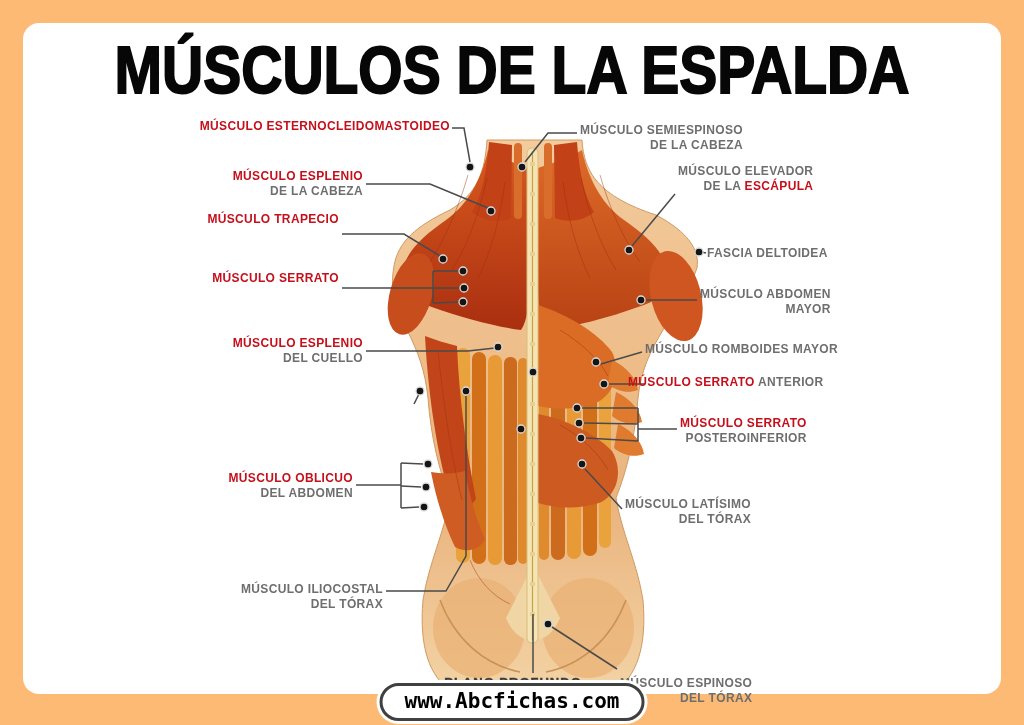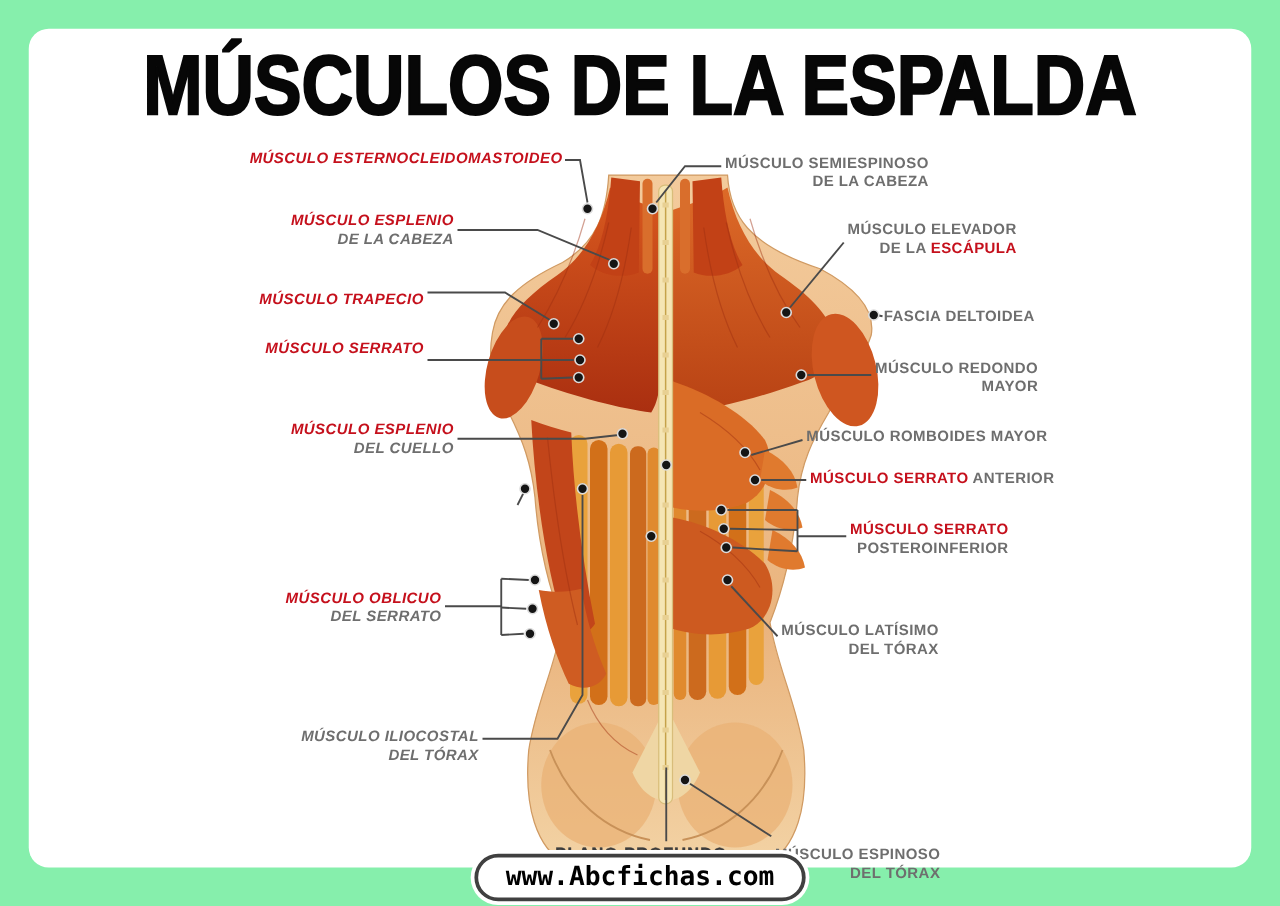--- a/index.html
+++ b/index.html
@@ -1,25 +1,25 @@
 <!DOCTYPE html>
 <html><head>
 <meta charset="utf-8">
 <style>
   html,body{margin:0;padding:0;background:#888;}
-  .stage{position:relative;width:1024px;height:725px;background:#86efac;overflow:hidden;
+  .stage{position:relative;width:1024px;height:725px;background:#fdba74;overflow:hidden;
          font-family:"Liberation Sans",sans-serif;margin:0 auto;}
   .panel{position:absolute;left:23px;top:23px;width:978px;height:671px;background:#ffffff;border-radius:16px;}
   .title{position:absolute;left:0;top:36px;width:100%;margin:0;text-align:center;
          font-size:57px;font-weight:700;color:#070707;white-space:nowrap;
          transform:scaleY(1.18);transform-origin:50% 50%;-webkit-text-stroke:1.6px #070707;
          font-family:"Liberation Sans",sans-serif;}
   svg.overlay{position:absolute;left:0;top:0;}
   .lbl{position:absolute;font-size:12px;line-height:15px;font-weight:700;letter-spacing:.35px;}
-  .L{width:290px;text-align:right;font-style:italic;}
+  .L{width:290px;text-align:right;}
   .R{text-align:right;}
   .red{color:#c5101c;}
   .gray{color:#6e6e6e;}
   .plano{position:absolute;left:428px;top:675px;width:170px;text-align:center;
          font-size:13px;font-weight:700;letter-spacing:1px;color:#3d3d3d;-webkit-text-stroke:.4px #3d3d3d;}
   .badge{position:absolute;left:50%;top:683px;transform:translateX(-50%);
          background:#fff;border:3px solid #404040;border-radius:20px;padding:3px 22px 5px;
          font-family:"DejaVu Sans Mono",monospace;font-size:21px;font-weight:700;color:#000;
          box-shadow:0 0 0 3px #fff;white-space:nowrap;}
 </style>
@@ -178,60 +178,60 @@
     </g>
   </svg>
 
   <div class="lbl L" style="left:160px;top:119px">
     <div class="red">MÚSCULO ESTERNOCLEIDOMASTOIDEO</div>
   </div>
   <div class="lbl L" style="left:73px;top:169px">
     <div class="red">MÚSCULO ESPLENIO</div>
     <div class="gray">DE LA CABEZA</div>
   </div>
-  <div class="lbl L" style="left:49px;top:232px">
+  <div class="lbl L" style="left:49px;top:212px">
     <div class="red">MÚSCULO TRAPECIO</div>
   </div>
   <div class="lbl L" style="left:49px;top:271px">
     <div class="red">MÚSCULO SERRATO</div>
   </div>
   <div class="lbl L" style="left:73px;top:336px">
     <div class="red">MÚSCULO ESPLENIO</div>
     <div class="gray">DEL CUELLO</div>
   </div>
   <div class="lbl L" style="left:123px;top:399px">
   </div>
   <div class="lbl L" style="left:63px;top:471px">
     <div class="red">MÚSCULO OBLICUO</div>
-    <div class="gray">DEL SERRATO</div>
+    <div class="gray">DEL ABDOMEN</div>
   </div>
   <div class="lbl L" style="left:93px;top:582px">
     <div class="gray">MÚSCULO ILIOCOSTAL</div>
     <div class="gray">DEL TÓRAX</div>
   </div>
 
   <div class="lbl R" style="left:580px;top:123px">
     <div class="gray">MÚSCULO SEMIESPINOSO</div>
     <div class="gray">DE LA CABEZA</div>
   </div>
-  <div class="lbl R" style="left:678px;top:176px">
+  <div class="lbl R" style="left:678px;top:164px">
     <div class="gray">MÚSCULO ELEVADOR</div>
     <div><span class="gray">DE LA</span> <span class="red">ESCÁPULA</span></div>
   </div>
   <div class="lbl R" style="left:707px;top:246px">
     <div class="gray">FASCIA DELTOIDEA</div>
   </div>
   <div class="lbl R" style="left:700px;top:287px">
-    <div class="gray">MÚSCULO REDONDO</div>
+    <div class="gray">MÚSCULO ABDOMEN</div>
     <div class="gray">MAYOR</div>
   </div>
   <div class="lbl R" style="left:645px;top:342px">
     <div class="gray">MÚSCULO ROMBOIDES MAYOR</div>
   </div>
-  <div class="lbl R" style="left:648px;top:375px">
+  <div class="lbl R" style="left:628px;top:375px">
     <div><span class="red">MÚSCULO SERRATO</span> <span class="gray">ANTERIOR</span></div>
   </div>
   <div class="lbl R" style="left:680px;top:416px">
     <div class="red">MÚSCULO SERRATO</div>
     <div class="gray">POSTEROINFERIOR</div>
   </div>
   <div class="lbl R" style="left:625px;top:497px">
     <div class="gray">MÚSCULO LATÍSIMO</div>
     <div class="gray">DEL TÓRAX</div>
   </div>

